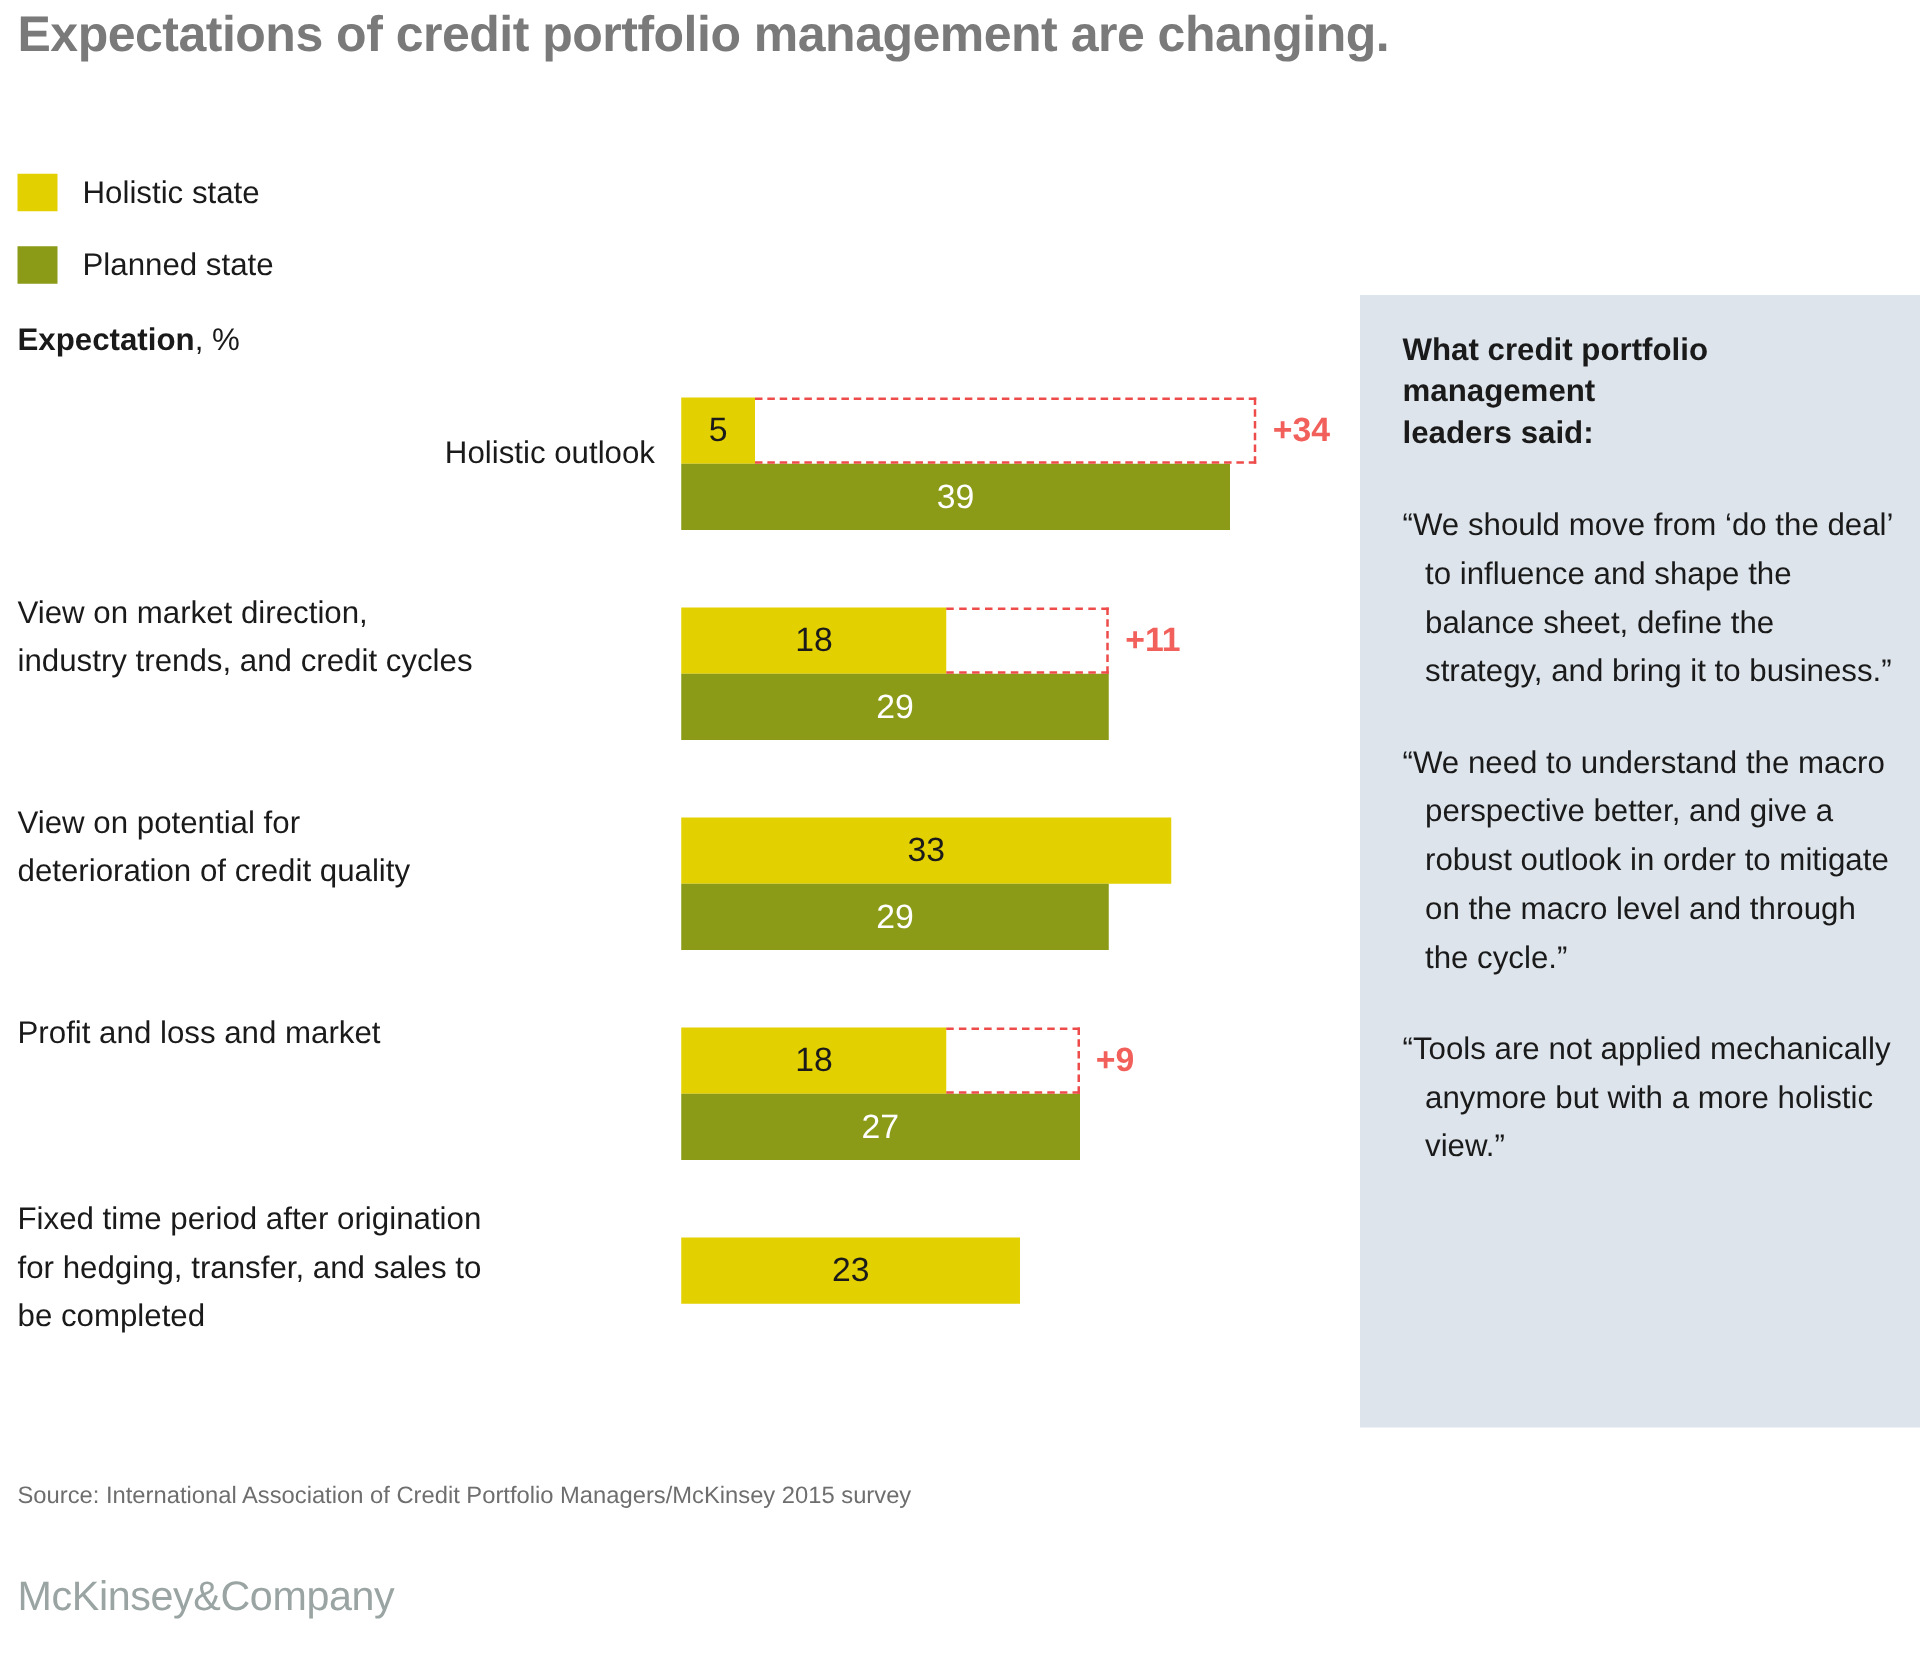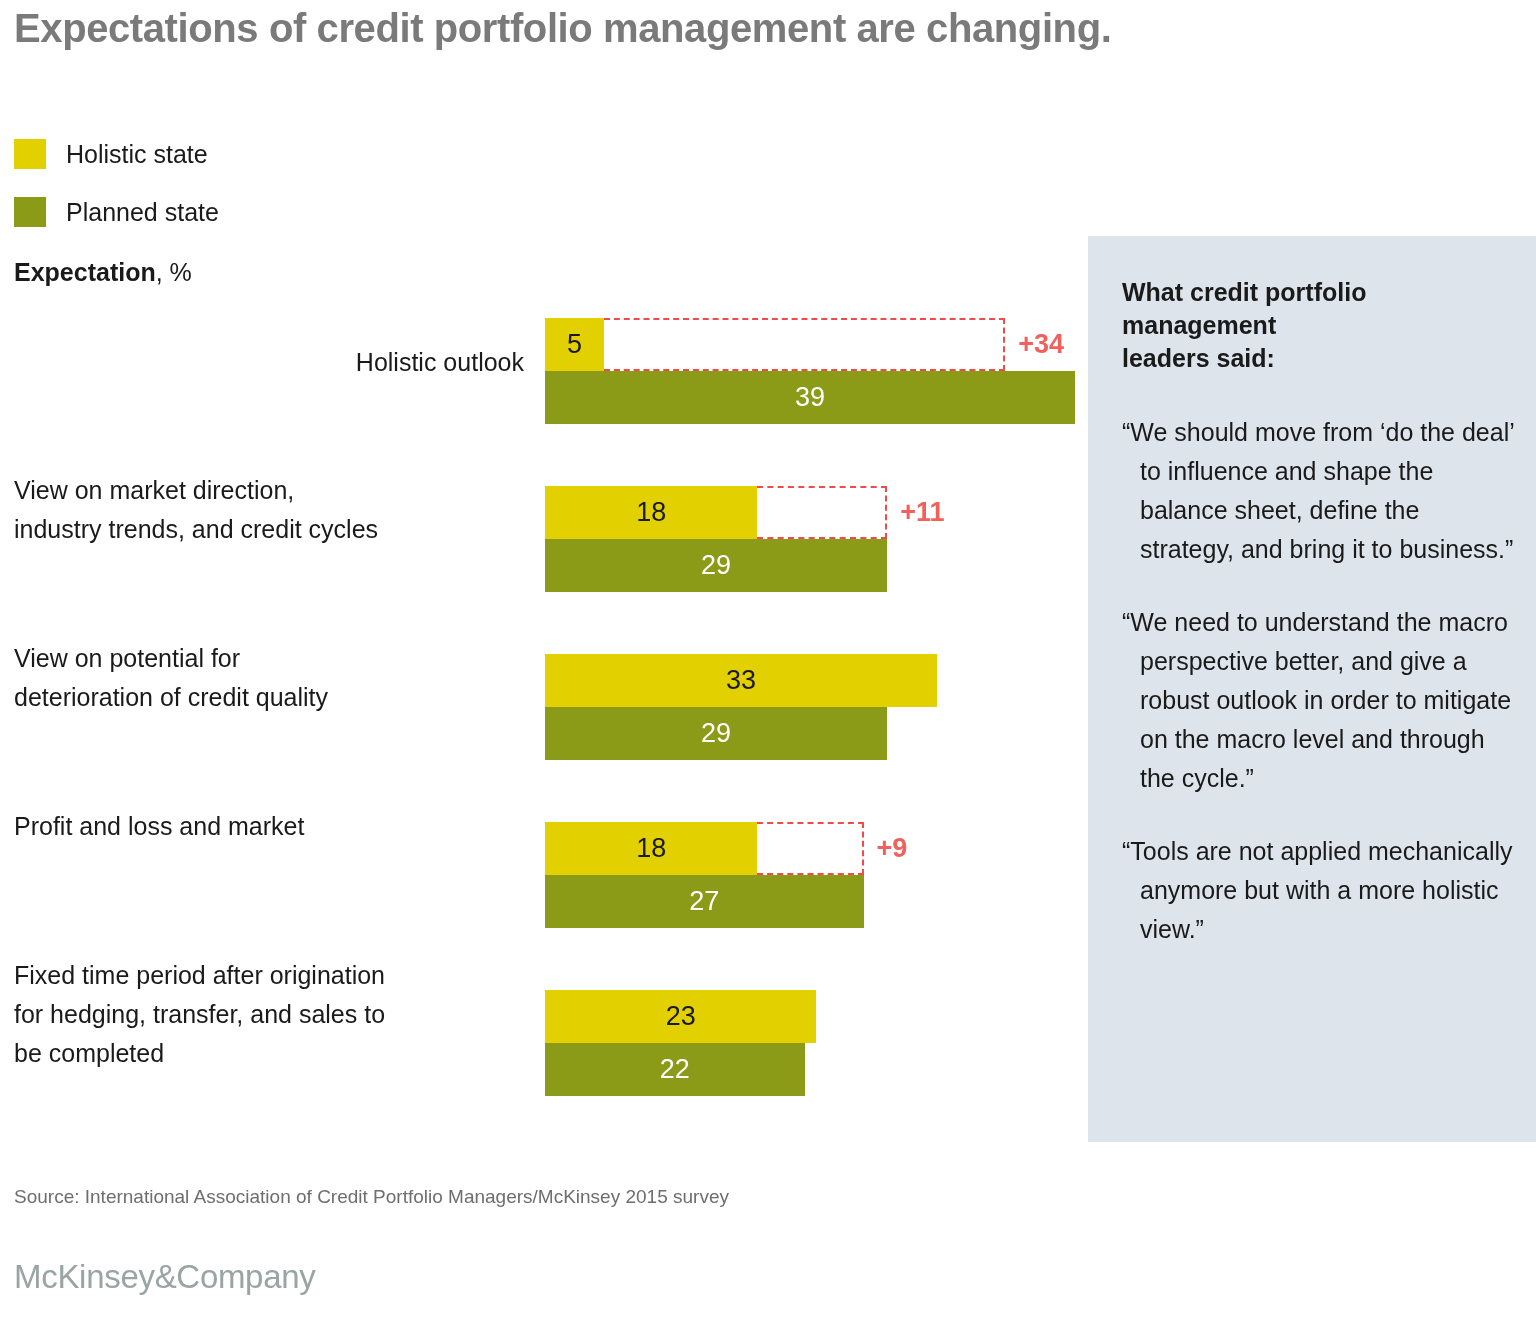--- a/index.html
+++ b/index.html
@@ -138,21 +138,21 @@
     height: 906px;
     background: #DDE4EB;
     box-sizing: border-box;
     padding: 28px 22px 0 34px;
   }
   #quotes-heading {
     font-size: 25px;
     font-weight: 700;
     line-height: 33px;
     color: #1a1a1a;
-    margin: 12px 0 38px 0;
+    margin: 0 0 38px 0;
     white-space: pre-line;
   }
   .quote {
     font-size: 25px;
     line-height: 39px;
     color: #1a1a1a;
     margin: 0 0 34px 0;
     padding-left: 18px;
     text-indent: -18px;
   }
@@ -199,21 +199,21 @@
 
 <div id="plot">
     <div class="bar-group" style="top: 0px;">
       <div class="cat-label" style="top: 343px; text-align: right;">
         <div>Holistic outlook</div>
       </div>
       <div class="bars" style="top: 318px;">
         <div class="bar current" style="width: 59px;">
           <span class="bar-value">5</span>
         </div>
-        <div class="bar planned" style="width: 530px;">
+        <div class="bar planned" style="width: 439px;">
           <span class="bar-value">39</span>
         </div>
         <div class="delta-box" style="left: 59px; width: 401.2px;"></div>
         <div class="delta-label" style="left: 473.2px;">+34</div>
       </div>
     </div>
     <div class="bar-group" style="top: 0px;">
       <div class="cat-label" style="top: 471px;">
         <div>View on market direction,</div>
         <div>industry trends, and credit cycles</div>
@@ -260,23 +260,20 @@
     </div>
     <div class="bar-group" style="top: 0px;">
       <div class="cat-label" style="top: 956px;">
         <div>Fixed time period after origination</div>
         <div>for hedging, transfer, and sales to</div>
         <div>be completed</div>
       </div>
       <div class="bars" style="top: 990px;">
         <div class="bar current" style="width: 271.4px;">
           <span class="bar-value">23</span>
-        </div>
-        <div class="bar planned" style="width: 259.6px;">
-          <span class="bar-value">22</span>
         </div>
       </div>
     </div>
   </div>
 
 <div id="quotes-panel">
   <div id="quotes-heading">What credit portfolio
 management
 leaders said:</div>
   <p class="quote">“We should move from ‘do the deal’ to influence and shape the balance sheet, define the strategy, and bring it to business.”</p>

